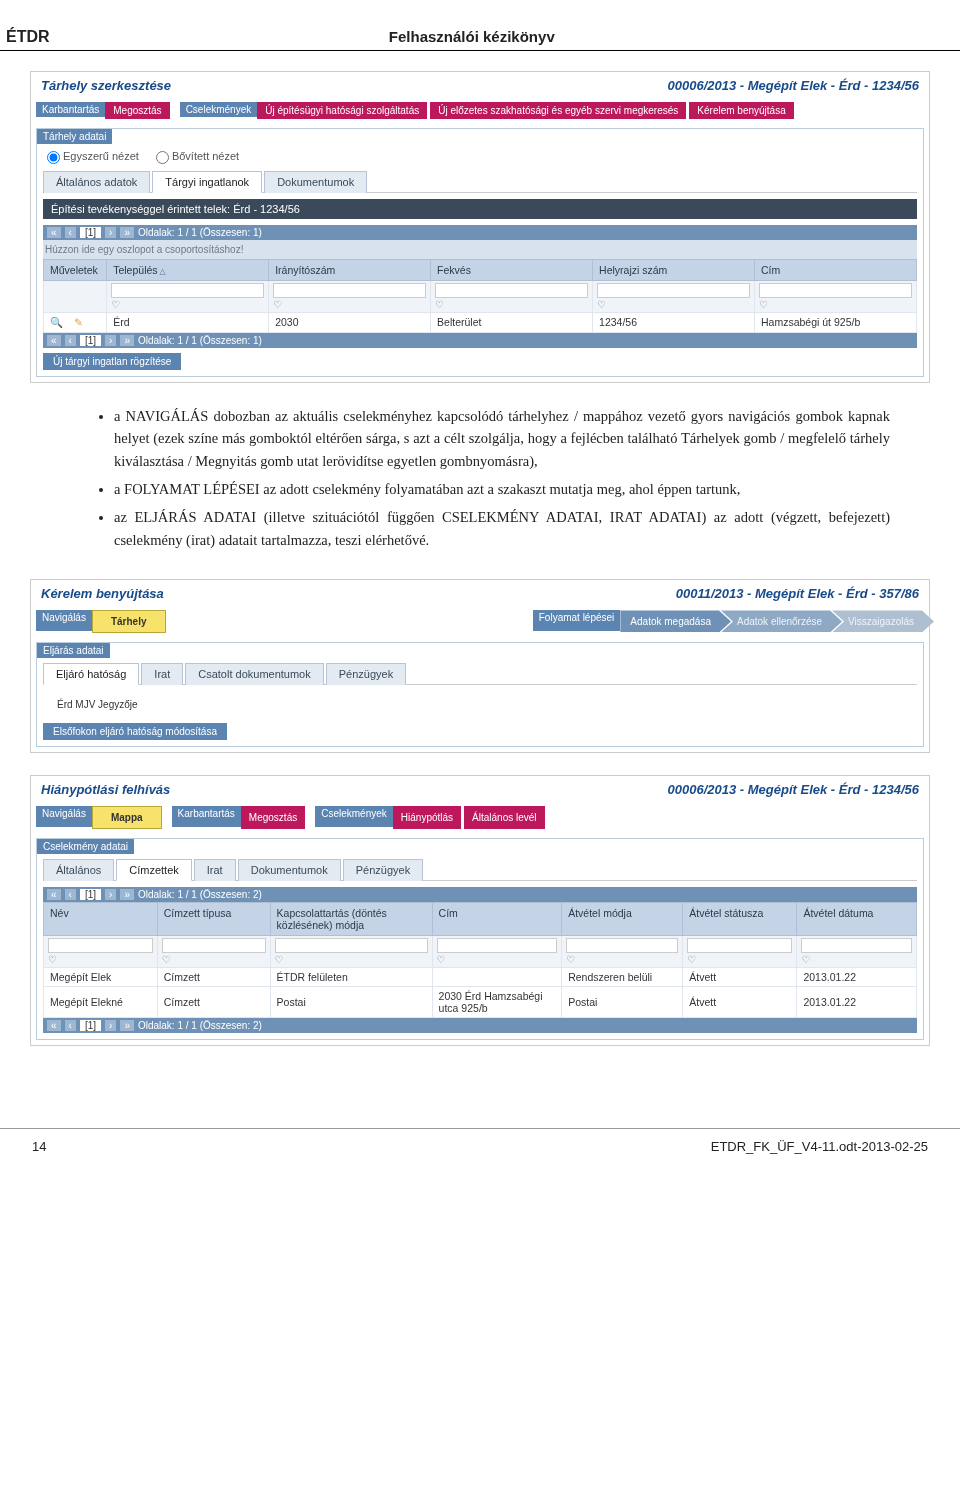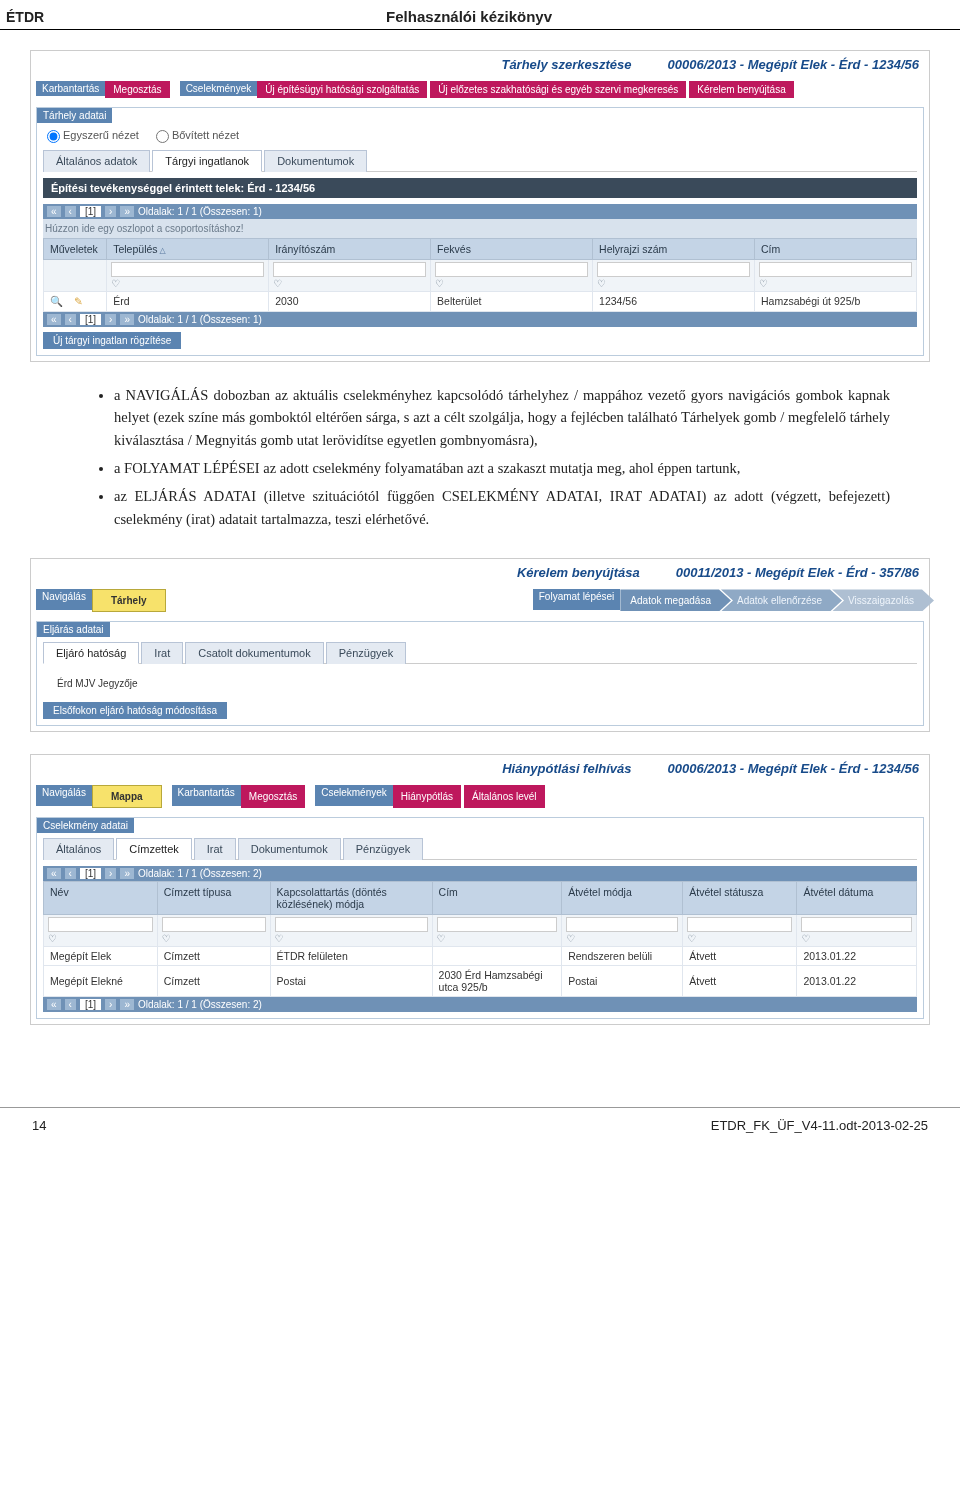--- a/index.html
+++ b/index.html
@@ -1,40 +1,40 @@
 <!DOCTYPE html>
 <html><head>
 <meta charset="utf-8">
 <style>
   * { box-sizing: border-box; margin: 0; padding: 0; }
   body { font-family: Verdana, Arial, sans-serif; font-size: 11px; color: #222; background: #fff; width: 960px; }
   .page { padding: 0 30px 20px 30px; }
   .masthead { display: flex; justify-content: space-between; align-items: baseline; border-bottom: 1px solid #000; padding: 8px 6px 4px 6px; margin-bottom: 20px; font-family: Arial, sans-serif; }
-  .masthead .left { font-weight: bold; font-size: 14px; }
+  .masthead .left { font-weight: bold; font-size: 16px; margin-top: 20px; }
   .masthead .center { font-weight: bold; font-size: 15px; }
   .panel { border: 1px solid #ccc; padding: 2px; background: #fff; margin-bottom: 22px; }
-  .panel-head { display: flex; justify-content: flex-end; align-items: center; padding: 4px 8px 6px 8px; gap: 36px; }
+  .panel-head { display: flex; justify-content: space-between; align-items: center; padding: 4px 8px 6px 8px; }
   .panel-head .title { color: #184b8a; font-style: italic; font-weight: bold; font-size: 13px; }
   .panel-head .ref { color: #184b8a; font-style: italic; font-weight: bold; font-size: 13px; }
   .toolbar-row { display: flex; gap: 10px; padding: 3px 3px; flex-wrap: wrap; }
   .tb-group { display: flex; flex-direction: row; }
   .tb-label { background: #5b84b1; color: #fff; font-size: 10px; padding: 2px 6px; display: inline-block; width: max-content; margin-bottom: 2px; }
   .tb-btns { display: flex; gap: 3px; }
   .tb-btn { background: #be185d; color: #fff; font-size: 10px; padding: 3px 8px; cursor: pointer; border: none; white-space: nowrap; }
   .tb-btn.yellow { background: #f7e26b; color: #333; border: 1px solid #b8a83a; padding: 5px 18px; font-weight: bold; }
   .subpanel { border: 1px solid #bcd; margin: 6px 3px 3px 3px; background: #fff; }
   .subpanel .tb-label.inner { margin: 0; }
   .radio-row { padding: 6px 10px; font-size: 11px; color: #555; }
   .radio-row input { vertical-align: middle; margin-right: 3px; }
   .radio-row label { margin-right: 14px; }
   .tabs { display: flex; border-bottom: 1px solid #ccc; margin: 0 6px; }
   .tab { background: #e4eaf2; border: 1px solid #b8c4d6; border-bottom: none; padding: 4px 12px; font-size: 11px; color: #3a4a5a; margin-right: 2px; cursor: pointer; position: relative; top: 1px; }
   .tab.active { background: #fff; color: #222; border-bottom: 1px solid #fff; }
   .tab-body { padding: 6px; }
-  .black-strip { background: #3a4a5a; color: #fff; font-size: 11px; font-weight: bold; padding: 4px 8px; margin: 0 0 6px 0; }
+  .black-strip { background: #3a4a5a; color: #fff; font-size: 11px; font-weight: normal; padding: 4px 8px; margin: 0 0 6px 0; }
   .pager { background: #6f91b6; color: #fff; font-size: 10px; padding: 2px 4px; display: flex; align-items: center; gap: 4px; }
   .pager .pg-btn { background: #9db7d2; color: #fff; padding: 0 4px; cursor: pointer; font-size: 10px; }
   .pager .pg-num { background: #fff; color: #333; padding: 0 5px; }
   .hint-row { background: #d8e2ed; color: #6a7a8a; font-size: 10px; padding: 4px 2px; }
   table.grid { width: 100%; border-collapse: collapse; font-size: 10.5px; }
   table.grid th { background: #c4d4e6; color: #2a3a4a; text-align: left; padding: 4px 6px; border: 1px solid #b0c0d2; font-weight: normal; vertical-align: top; }
   table.grid td { padding: 3px 6px; border: 1px solid #e0e6ee; background: #fff; color: #333; vertical-align: middle; }
   table.grid tr.filter td { background: #f0f4f8; padding: 2px 4px; }
   table.grid tr.filter input { width: 100%; border: 1px solid #ccc; font-size: 10px; padding: 1px 2px; }
   .filter-icon { color: #6a7a8a; font-size: 10px; text-align: center; }

